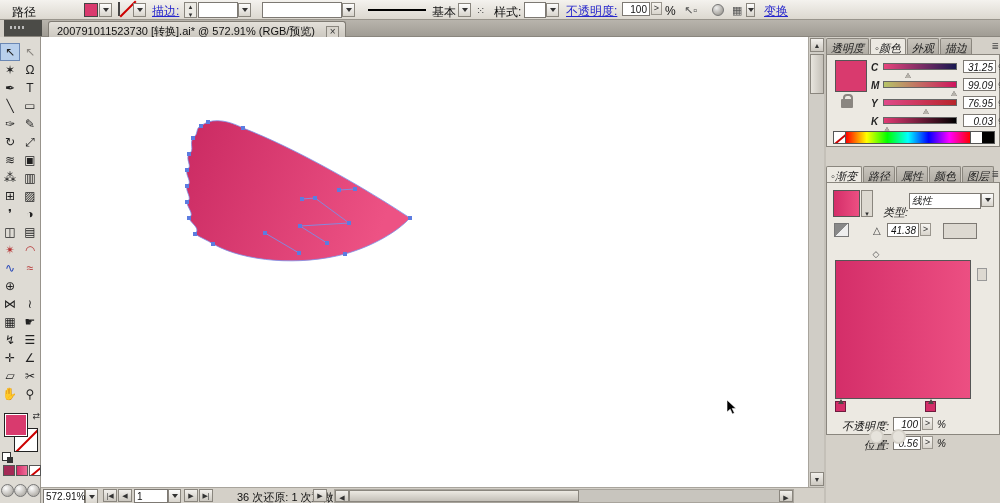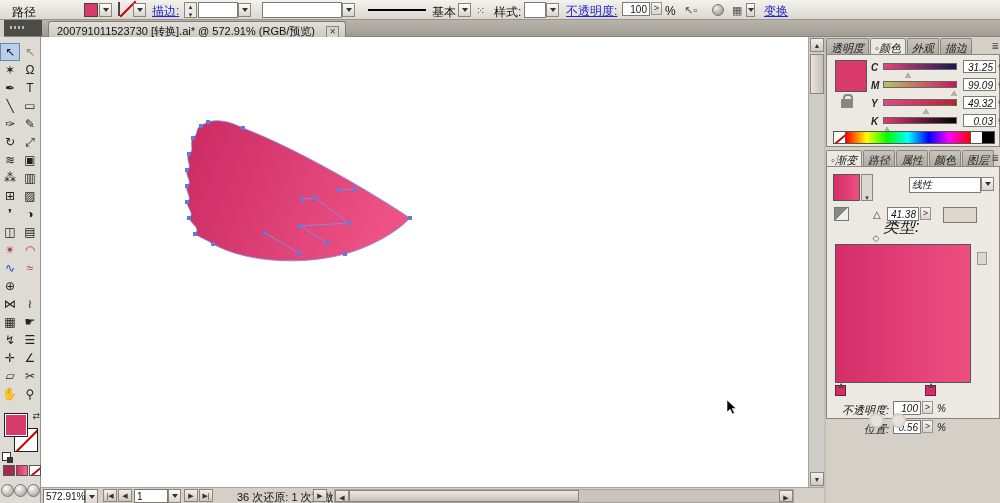--- a/index.html
+++ b/index.html
@@ -303,46 +303,46 @@
             <span class="ch-label">M</span>
             <span class="ch-track" style="background: linear-gradient(90deg, rgb(182, 196, 104), rgb(207, 19, 94));"></span>
             <span class="ch-thumb" style="left: 124.4px;"></span>
             <span class="ch-vbox vbox">99.09</span>
             <span class="ch-unit">%</span>
           </div>
           <div class="ch-row">
             <span class="ch-label">Y</span>
             <span class="ch-track" style="background: linear-gradient(90deg, rgb(224, 73, 138), rgb(184, 37, 42));"></span>
             <span class="ch-thumb" style="left: 96.32px;"></span>
-            <span class="ch-vbox vbox">49.32</span>
+            <span class="ch-vbox vbox">76.95</span>
             <span class="ch-unit">%</span>
           </div>
           <div class="ch-row">
             <span class="ch-label">K</span>
             <span class="ch-track" style="background: linear-gradient(90deg, rgb(226, 58, 116), rgb(0, 0, 0));"></span>
             <span class="ch-thumb" style="left: 57.44px;"></span>
             <span class="ch-vbox vbox">0.03</span>
             <span class="ch-unit">%</span>
           </div>
         </div>
       <div id="spectrum">
         <span id="spec-none"></span>
         <span id="spec-rainbow"></span>
         <span id="spec-white"></span>
         <span id="spec-black"></span>
       </div>
     </div>
 
-    <div class="ptab-row" style="margin-top:3px;border-radius:8px;">
+    <div class="ptab-row" style="margin-top:19px;border-radius:8px;">
       <span class="ptab active">◦渐变</span><span class="ptab">路径</span><span class="ptab">属性</span><span class="ptab">颜色</span><span class="ptab">图层</span><span class="pmenu">≣</span>
     </div>
     <div class="pbody" style="height:253px;">
       <span id="grad-swatch"></span>
       <span id="grad-swatch-menu">▾</span>
-      <span class="abs" style="left:56px;top:22px;font-size:16px;margin-top:28px;">类型:</span>
+      <span class="abs" style="left:56px;top:22px;font-size:11px;">类型:</span>
       <span class="abs combo" style="left:82px;top:10px;width:72px;">线性</span>
       <span class="abs dd" style="left:154px;top:10px;"></span>
       <span id="reverse-gradient-icon"></span>
       <span class="abs angle-glyph" style="left:46px;top:42px;">△</span>
       <span class="abs vbox" style="left:60px;top:40px;width:32px;">41.38</span>
       <span class="abs spin" style="left:93px;top:40px;">&gt;</span>
       <span id="grad-annotator-icon"></span>
       <span class="abs combo" style="left:116px;top:40px;width:34px;background:#ddd9d1;"></span>
       <span id="midpoint-icon" style="left: 45.5px;">◇</span>
       <div id="grad-rect"></div>

